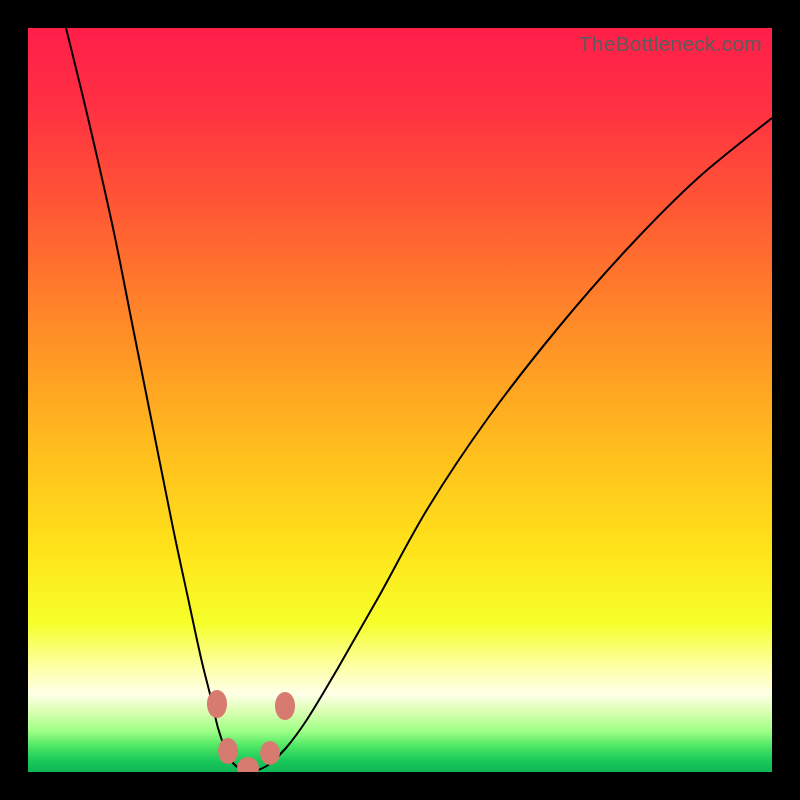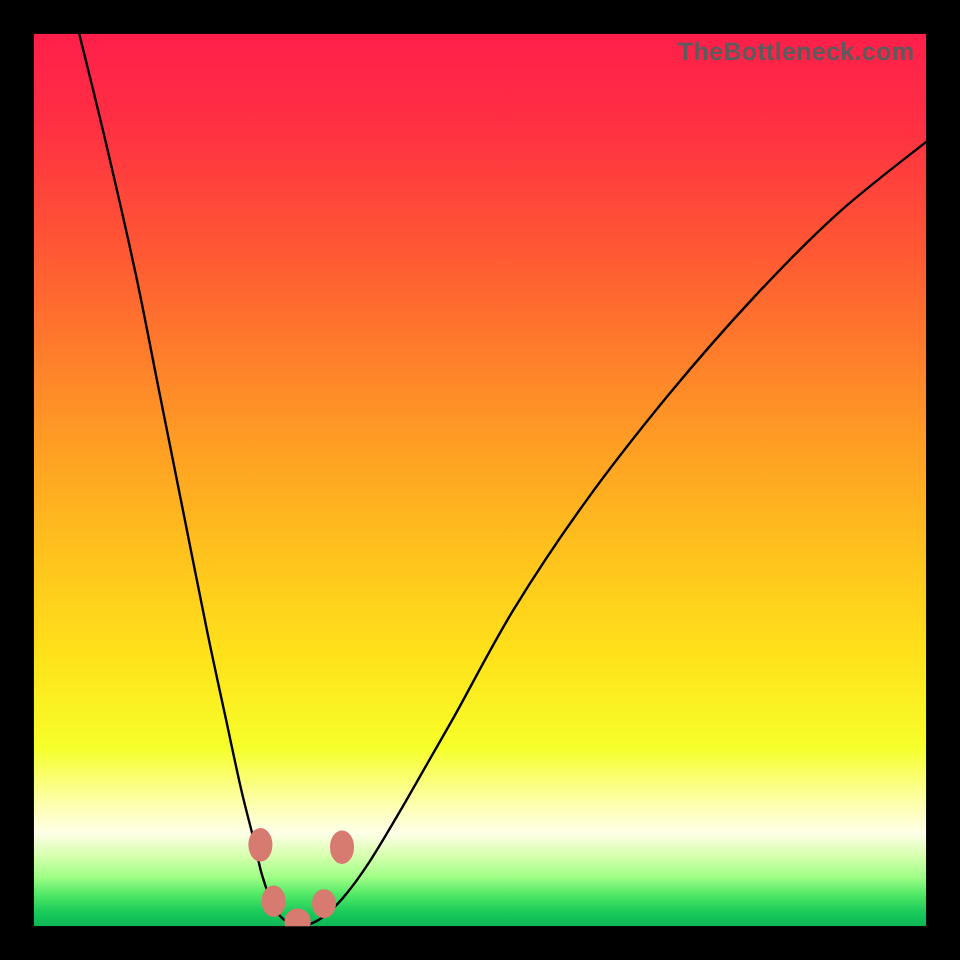--- a/index.html
+++ b/index.html
@@ -25,21 +25,21 @@
     top: 0;
     width: 100%;
     height: 100%;
   }
   .watermark {
     position: absolute;
     top: 4px;
     right: 10px;
     color: #5c5c5c;
     font-size: 21px;
-    font-weight: 700;
+    font-weight: 400;
     letter-spacing: 0.2px;
     user-select: none;
   }
   svg.plot {
     position: absolute;
     left: 0;
     top: 0;
     width: 100%;
     height: 100%;
   }

